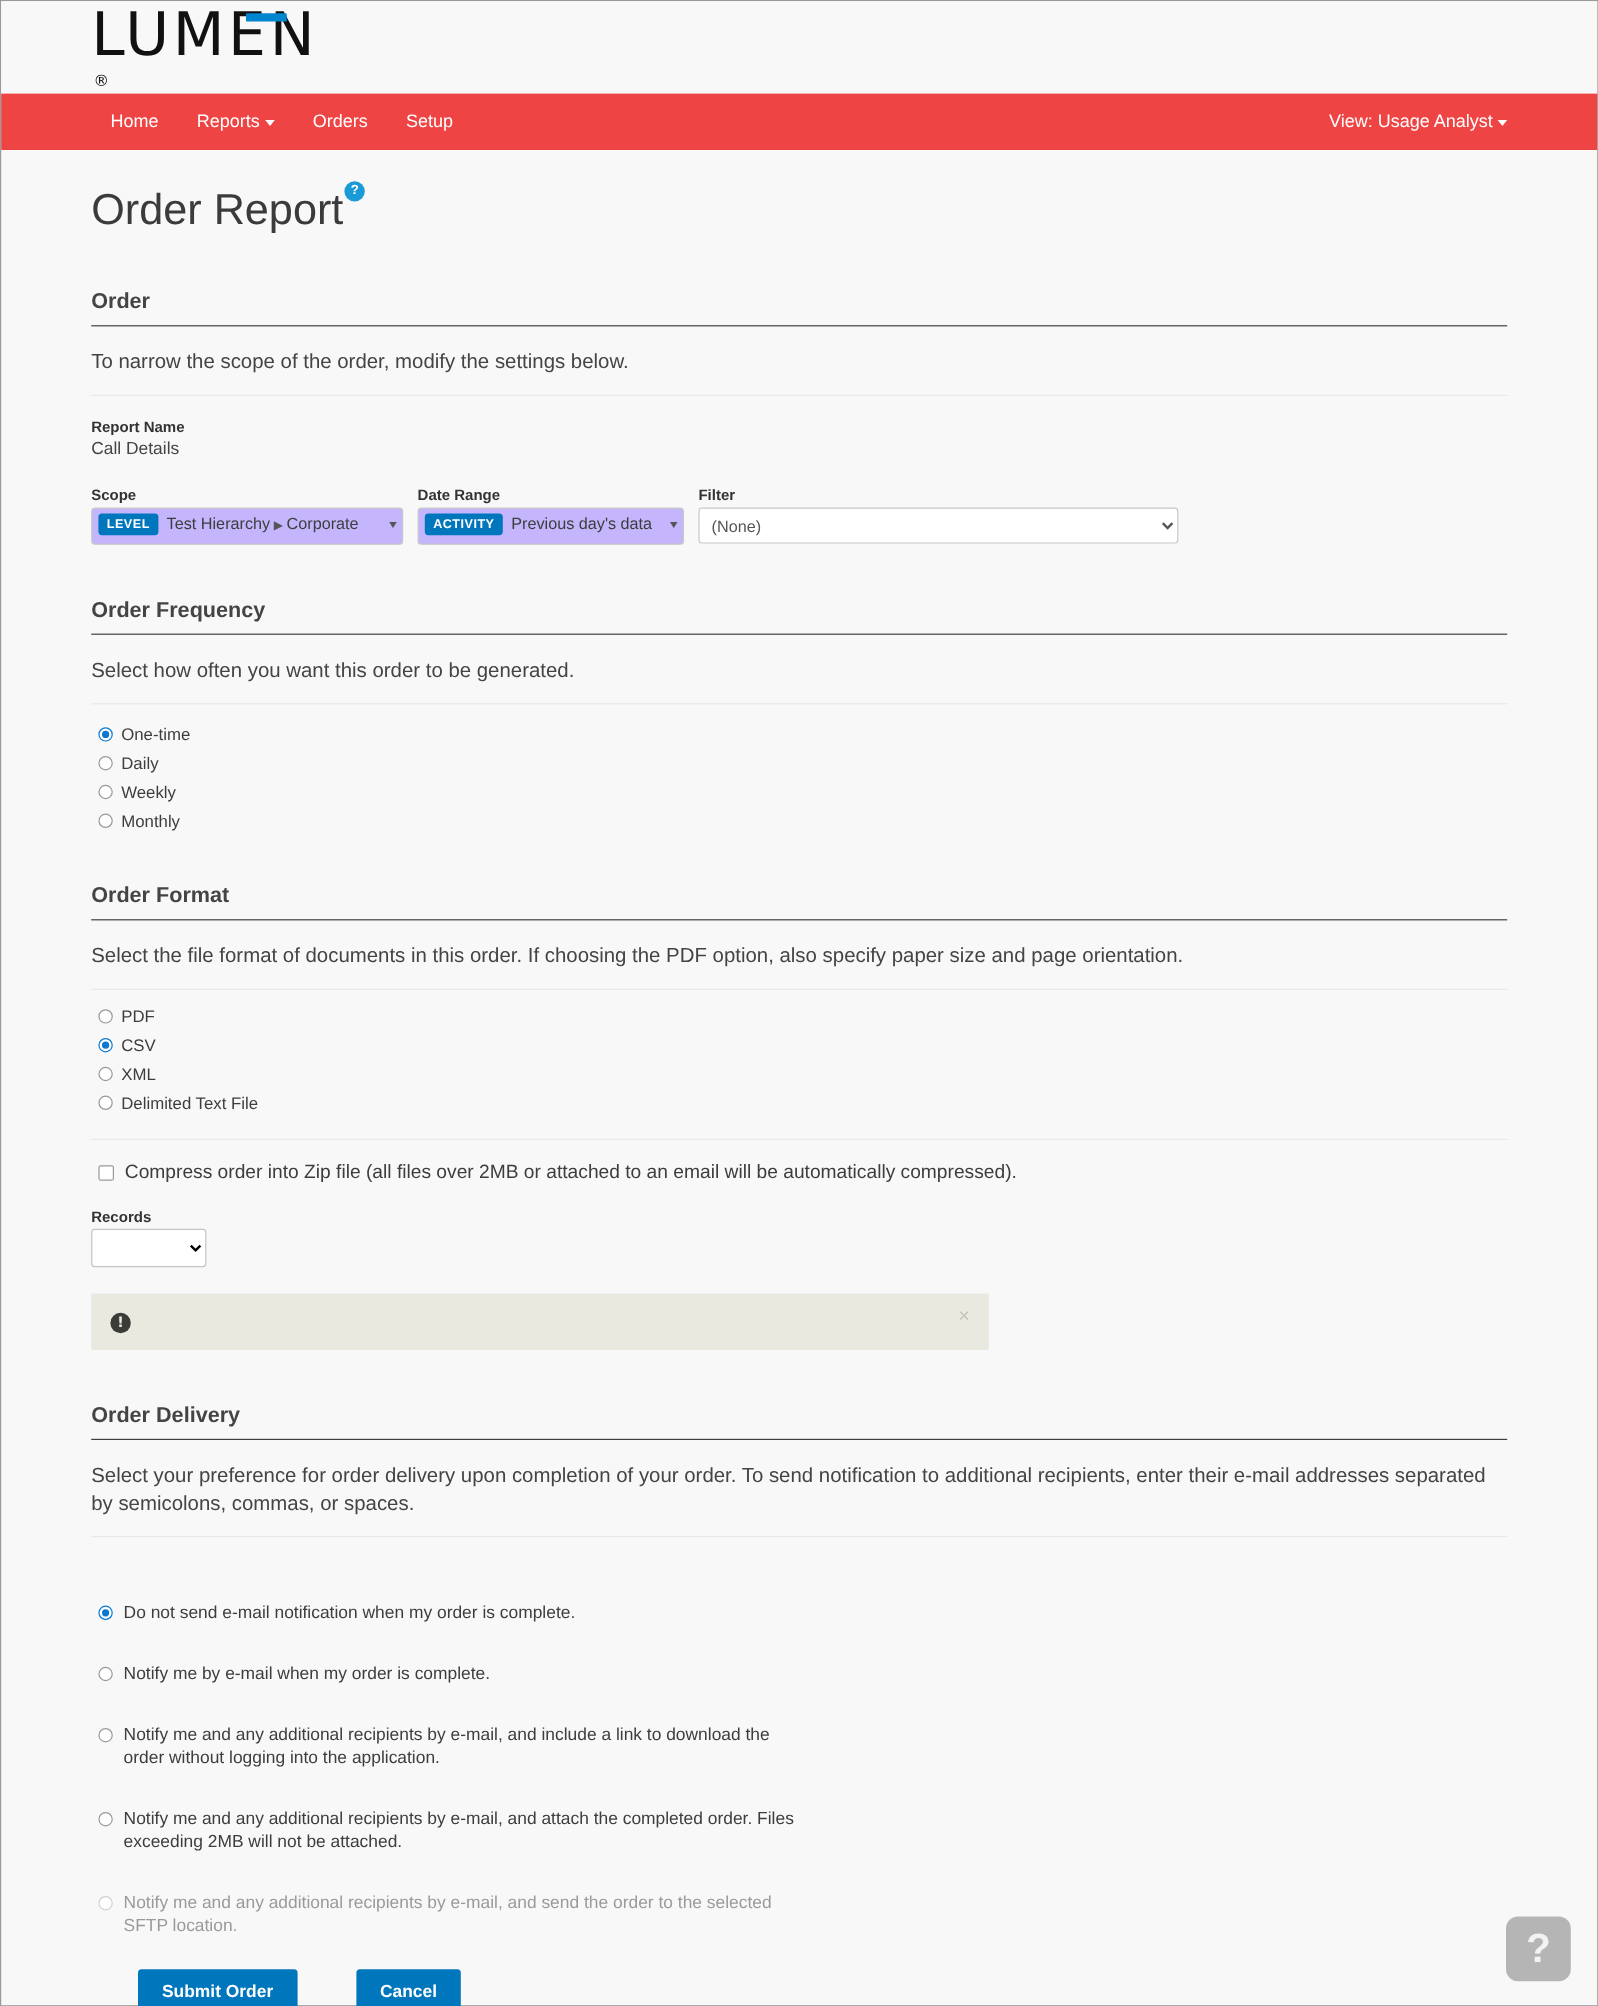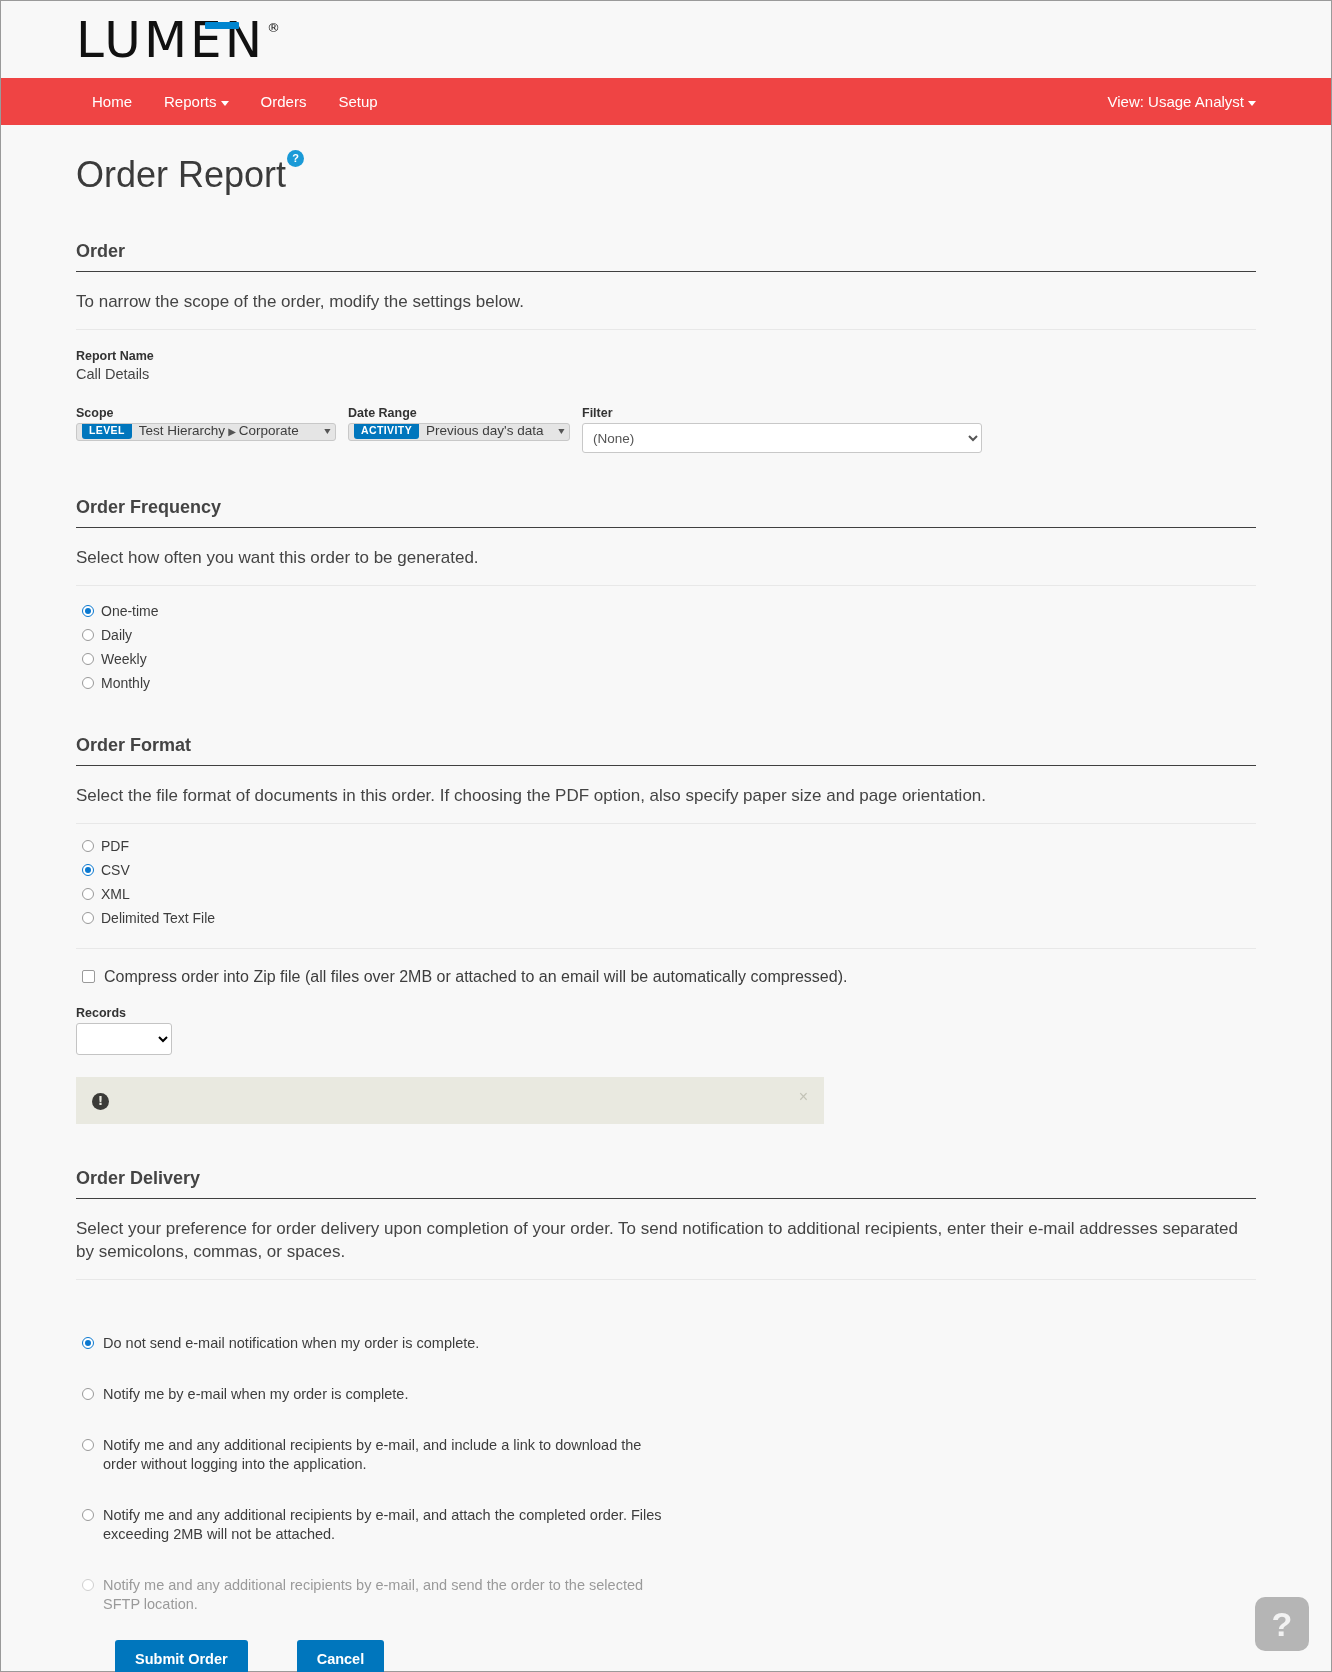--- a/index.html
+++ b/index.html
@@ -18,21 +18,21 @@
     border: 1px solid #9a9a9a;
   }
 
   
   .masthead {
     height: 77px;
     background: #f8f8f8;
     display: flex; align-items: center;
     padding-left: 75px;
   }
-  .logo-wrap { display: flex; align-items: flex-start; }
+  .logo-wrap { display: flex; align-items: flex-start; flex-direction: column; }
   .logo-text {
     font-family: "DejaVu Sans", sans-serif;
     font-size: 50px;
     letter-spacing: 3px;
     font-weight: 400;
     color: #111111;
     line-height: 52px;
     position: relative;
     white-space: nowrap;
   }
@@ -143,23 +143,23 @@
 
   .report-name-block { margin-top: 19px; }
 
   .controls-row { display: flex; margin-top: 24px; gap: 12px; }
   .ctrl { }
   .ctrl-scope { width: 260px; }
   .ctrl-date { width: 222px; }
   .ctrl-filter { width: 400px; }
 
   .combo {
-    height: 18px;
+    height: 31px;
     border: 1px solid #c8c8c8;
-    background: #e5e5e5;
+    background: #c4b5fd;
     border-radius: 3px;
     display: flex; align-items: center;
     padding: 0 5px 4px 5px;
     cursor: pointer;
     font-size: 13.5px;
     color: #444444;
     overflow: hidden;
   }
   .tag {
     background: #0076bd;

